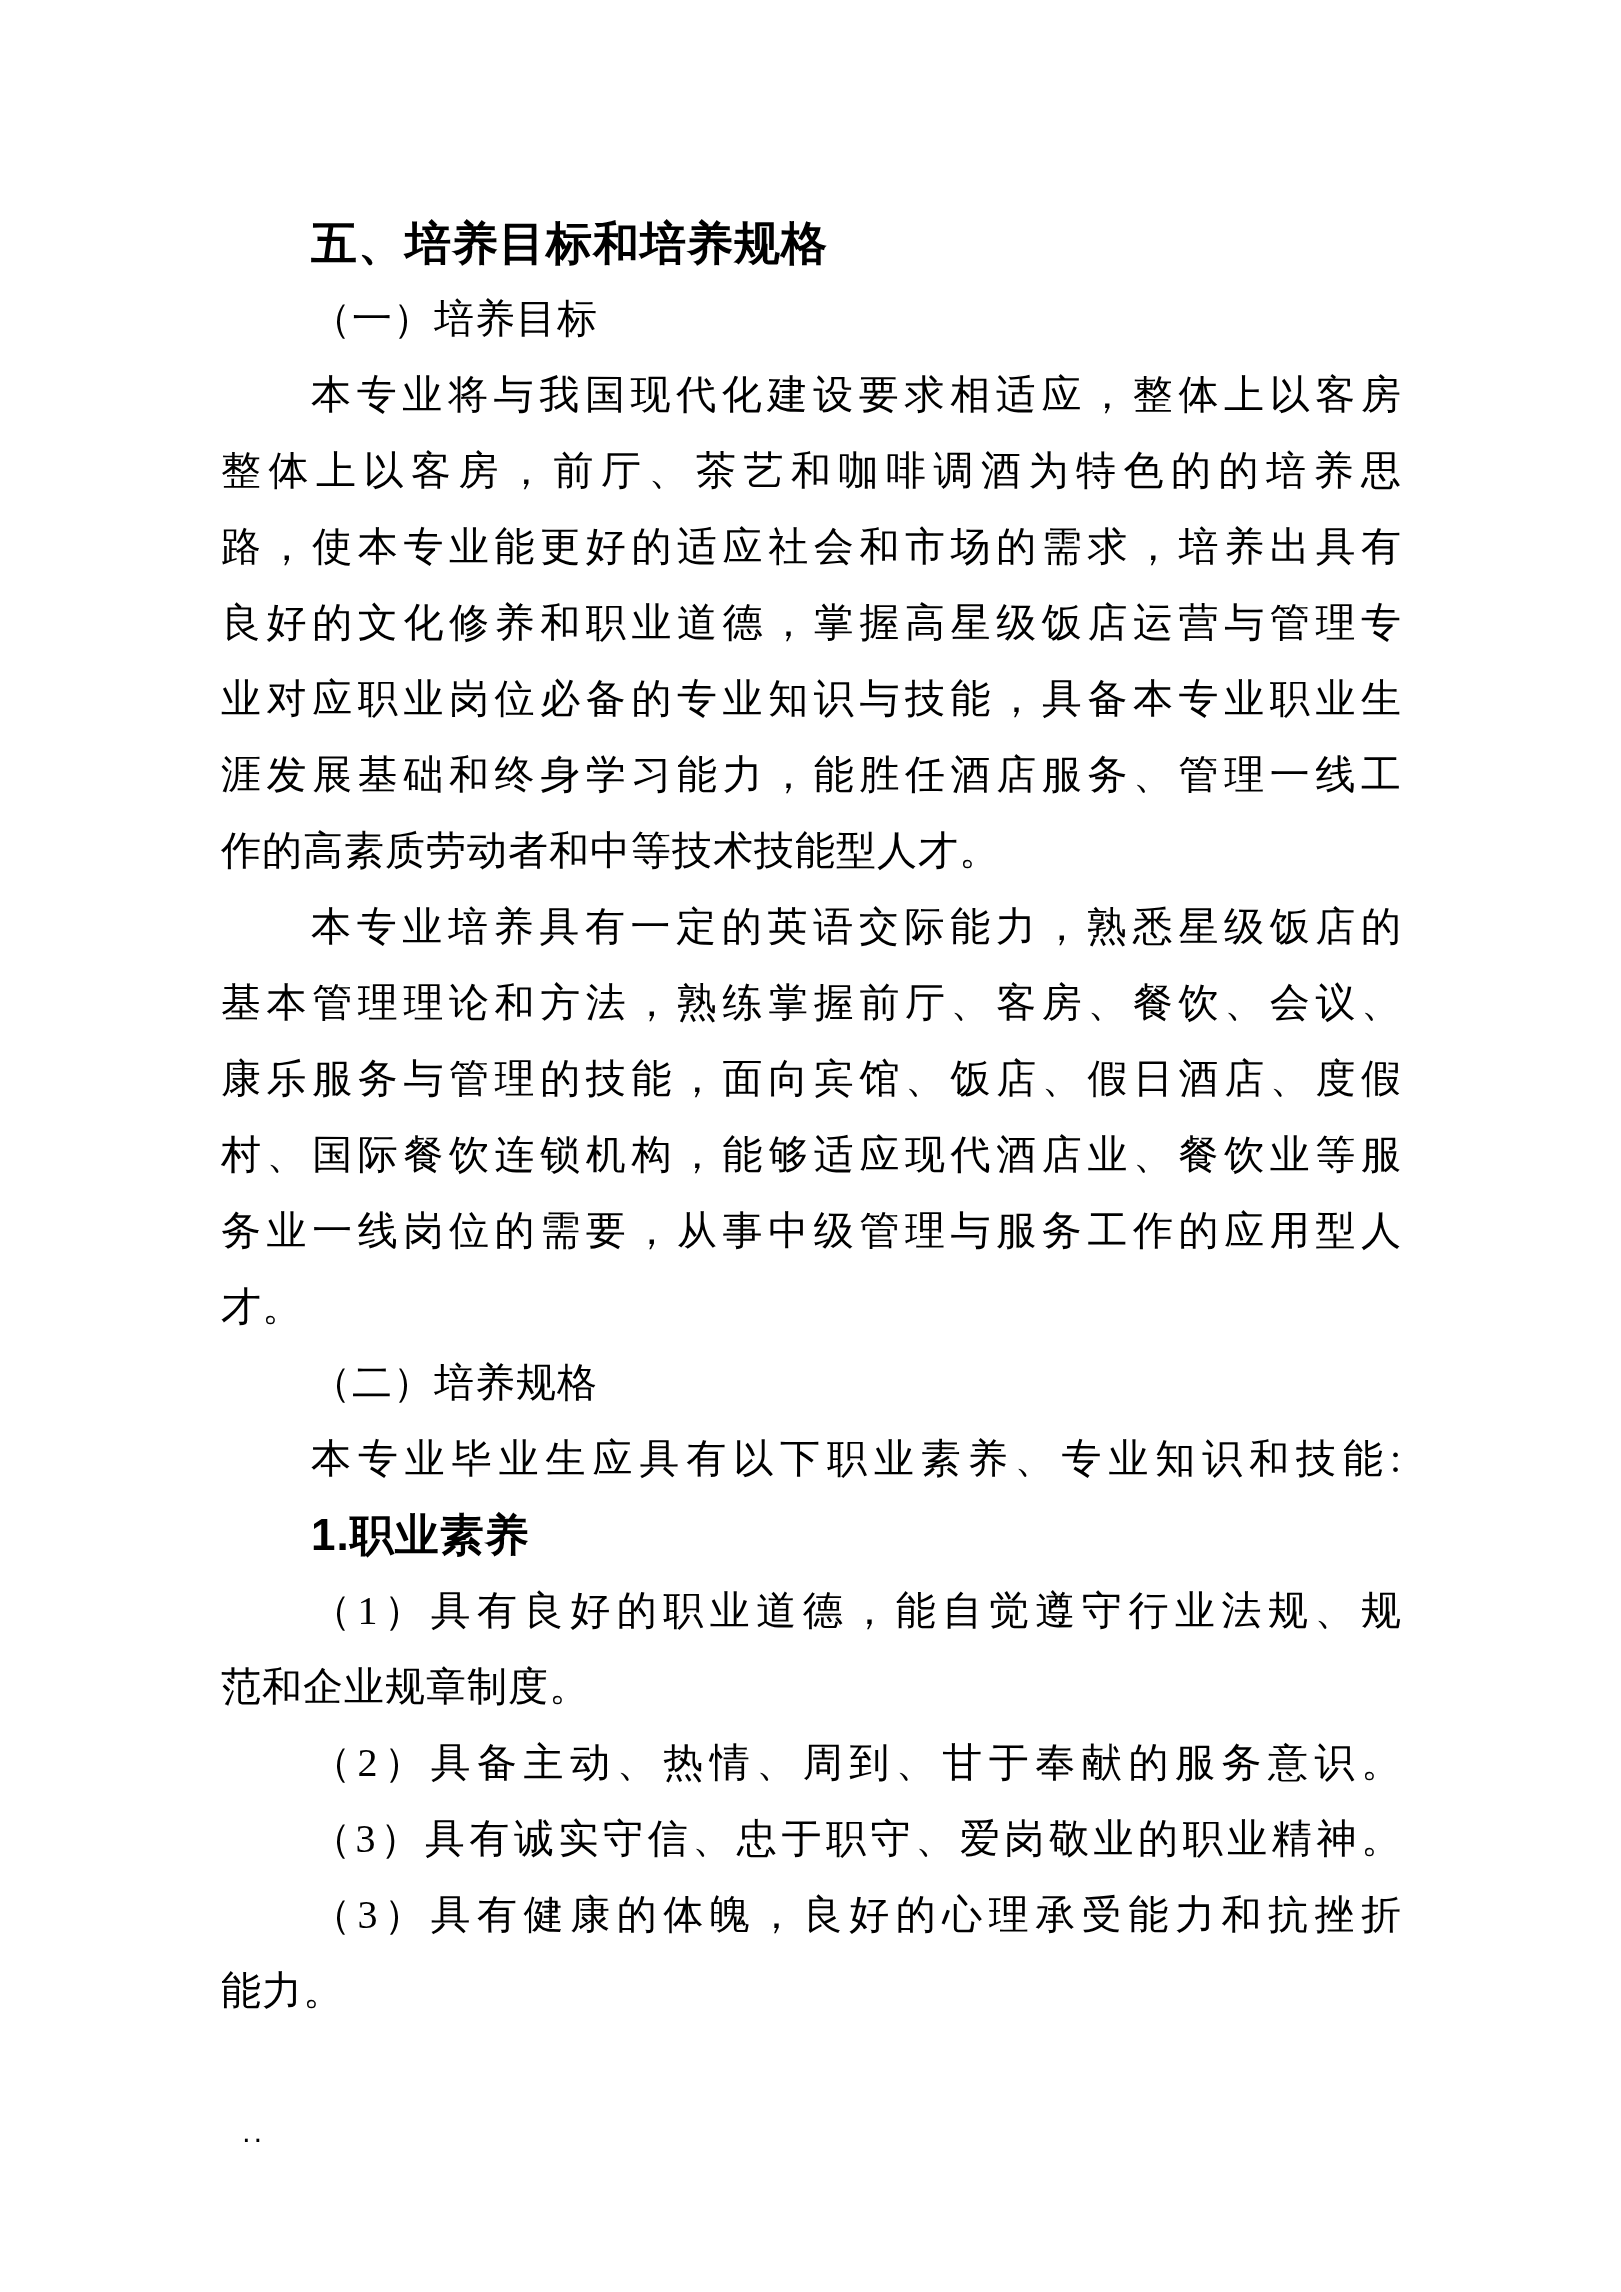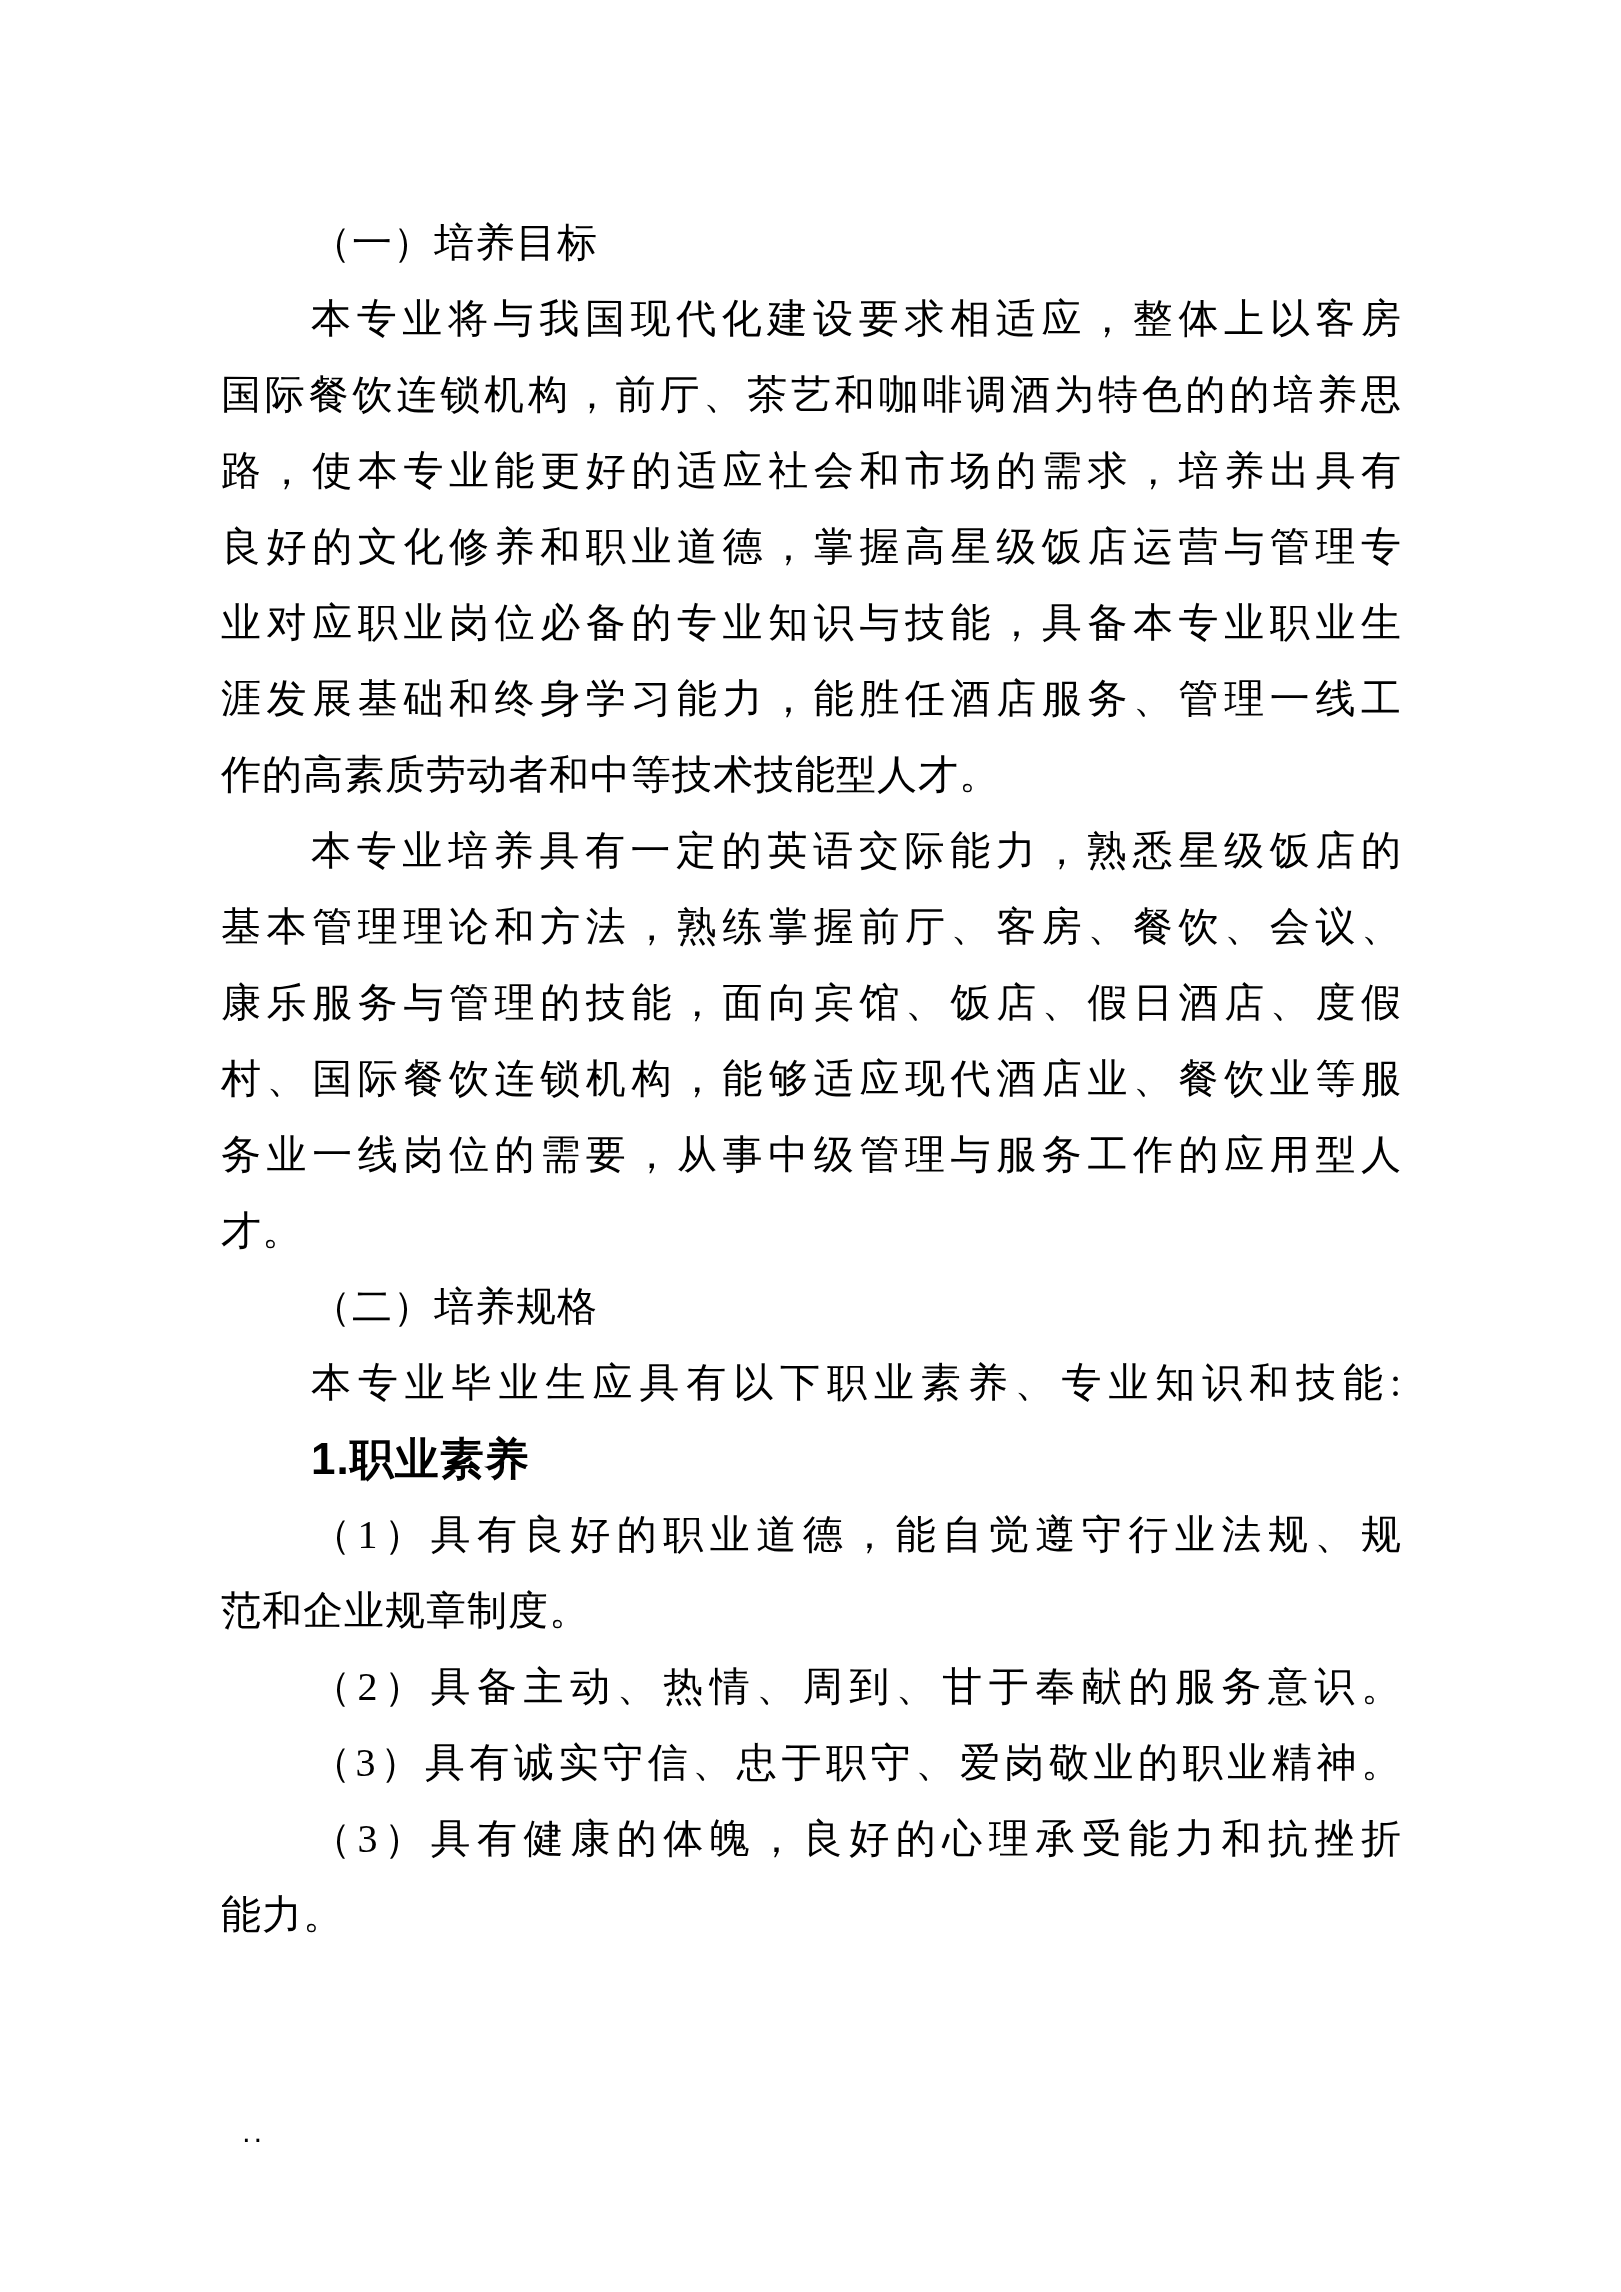--- a/index.html
+++ b/index.html
@@ -60,23 +60,24 @@
     letter-spacing: 2.9px;
     font-family: "DejaVu Sans", sans-serif;
     color: #000000;
   }
 </style>
 </head>
 <body>
 
 <div class="page">
   <div class="content">
+      <div class="line h1 indent">五、培养目标和培养规格</div>
       <div class="line indent">（一）培养目标</div>
       <div class="line indent fill">本专业将与我国现代化建设要求相适应，整体上以客房</div>
-      <div class="line fill">国际餐饮连锁机构，前厅、茶艺和咖啡调酒为特色的的培养思</div>
+      <div class="line fill">整体上以客房，前厅、茶艺和咖啡调酒为特色的的培养思</div>
       <div class="line fill">路，使本专业能更好的适应社会和市场的需求，培养出具有</div>
       <div class="line fill">良好的文化修养和职业道德，掌握高星级饭店运营与管理专</div>
       <div class="line fill">业对应职业岗位必备的专业知识与技能，具备本专业职业生</div>
       <div class="line fill">涯发展基础和终身学习能力，能胜任酒店服务、管理一线工</div>
       <div class="line">作的高素质劳动者和中等技术技能型人才。</div>
       <div class="line indent fill">本专业培养具有一定的英语交际能力，熟悉星级饭店的</div>
       <div class="line fill">基本管理理论和方法，熟练掌握前厅、客房、餐饮、会议、</div>
       <div class="line fill">康乐服务与管理的技能，面向宾馆、饭店、假日酒店、度假</div>
       <div class="line fill">村、国际餐饮连锁机构，能够适应现代酒店业、餐饮业等服</div>
       <div class="line fill">务业一线岗位的需要，从事中级管理与服务工作的应用型人</div>

